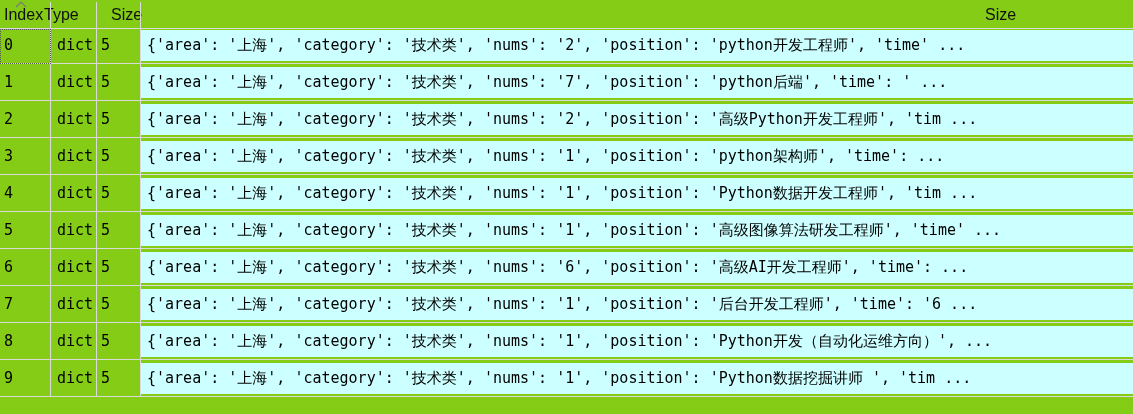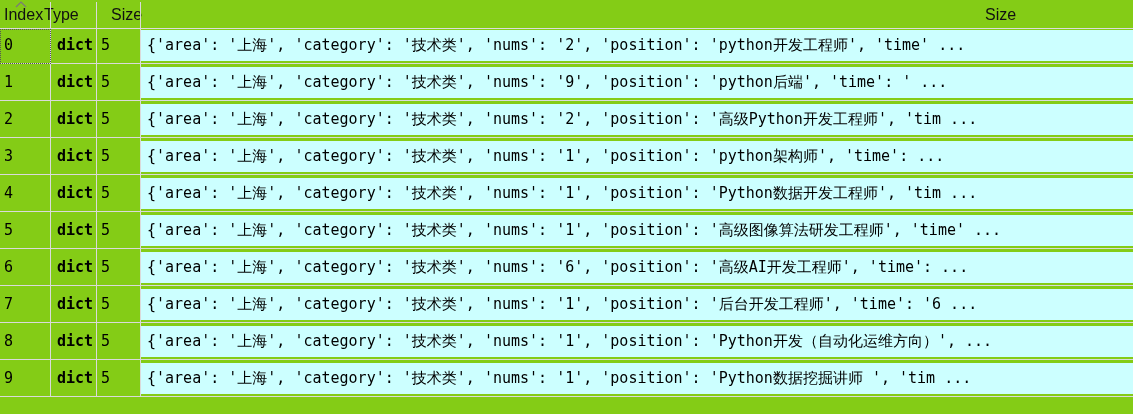--- a/index.html
+++ b/index.html
@@ -15,21 +15,21 @@
   .header-sep { position:absolute; top:28px; left:0; right:0; height:1px; background:#dcdcdc; }
   .sort-icon { position:absolute; left:14px; top:1px; }
 
   
   .vline { position:absolute; top:2px; width:1px; height:395px; background:#dadada; }
 
   
   .row { position:absolute; left:0; width:100%; height:37px; }
   .cell { position:absolute; top:0; height:34px; line-height:33px; white-space:nowrap; overflow:hidden; }
   .c-index { left:4px;  width:44px; }
-  .c-type  { left:57px; width:38px;font-weight:bold; }
+  .c-type  { left:57px; width:38px; }
   .c-size  { left:101px; width:37px; }
   .c-value { left:141px; right:0; top:1px; height:31px; line-height:31px;
              background:#ccffff; padding-left:6px; }
   .sep { position:absolute; left:0; right:0; top:34px; height:1px; background:#dadada; }
   .focus-rect { position:absolute; left:0; top:0; width:51px; height:35px;
                 border:1px dotted #555; box-sizing:border-box; pointer-events:none; }
 </style>
 </head>
 <body>
 
@@ -55,21 +55,21 @@
     <div class="cell c-size mono">5</div>
     <div class="cell c-value mono">{'area': '上海', 'category': '技术类', 'nums': '2', 'position': 'python开发工程师', 'time' ...</div>
     <div class="sep"></div>
     <div class="focus-rect"></div>
   </div>
 
   <div class="row" style="top:66px">
     <div class="cell c-index mono">1</div>
     <div class="cell c-type mono">dict</div>
     <div class="cell c-size mono">5</div>
-    <div class="cell c-value mono">{'area': '上海', 'category': '技术类', 'nums': '9', 'position': 'python后端', 'time': ' ...</div>
+    <div class="cell c-value mono">{'area': '上海', 'category': '技术类', 'nums': '7', 'position': 'python后端', 'time': ' ...</div>
     <div class="sep"></div>
   </div>
 
   <div class="row" style="top:103px">
     <div class="cell c-index mono">2</div>
     <div class="cell c-type mono">dict</div>
     <div class="cell c-size mono">5</div>
     <div class="cell c-value mono">{'area': '上海', 'category': '技术类', 'nums': '2', 'position': '高级Python开发工程师', 'tim ...</div>
     <div class="sep"></div>
   </div>

